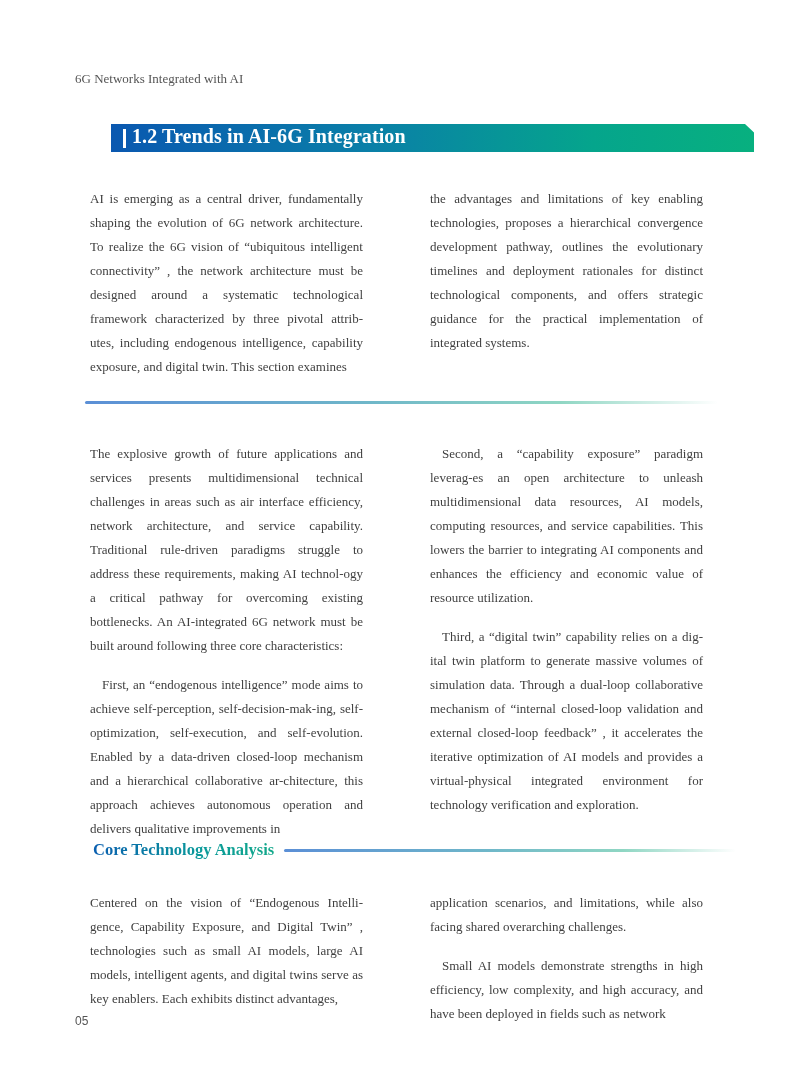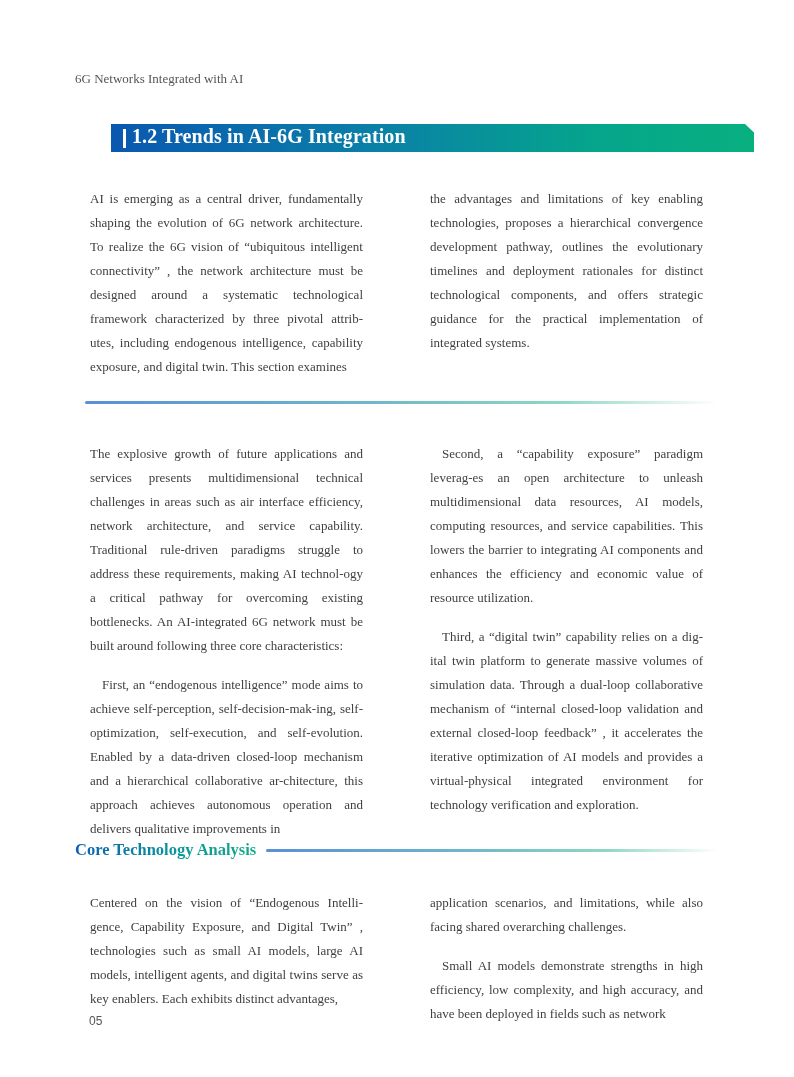--- a/index.html
+++ b/index.html
@@ -20,21 +20,21 @@
   .col-left { left: 75px; }
   .col-right { left: 415px; }
   .section-heading { position: absolute; left: 75px; height: 24px; display: flex; align-items: center; width: 643px; }
   .section-heading .heading-text { font-family: "Liberation Serif", serif; font-weight: bold; font-size: 16.5px;
         background: linear-gradient(90deg, #0b5fb0 0%, #0a9a9a 60%, #12a88a 100%);
         -webkit-background-clip: text; background-clip: text; color: transparent; white-space: nowrap; }
   .section-heading .heading-rule { flex: 1; height: 3px; margin-left: 10px;
         background: linear-gradient(90deg, #5b8fd6 0%, #6fb7c9 45%, #8fd6c3 75%, rgba(200,240,230,0) 100%);
         border-radius: 2px; }
   .page-number { position: absolute; left: 75px; top: 1014px; font-size: 12px; color: #555;
-                 font-family: "Liberation Sans", sans-serif; margin-left: 14px; }
+                 font-family: "Liberation Sans", sans-serif; }
 </style>
 </head>
 <body>
 
 <div class="running-head">6G Networks Integrated with AI</div>
 
 <div class="title-bar">
   <span class="bar-mark"></span>
   <span class="title-text">1.2 Trends in AI-6G Integration</span>
 </div>
@@ -52,21 +52,21 @@
 
 <div class="col col-left" style="top:427px;">
   <p>The explosive growth of future applications and services presents multidimensional technical challenges in areas such as air interface efficiency, network architecture, and service capability. Traditional rule-driven paradigms struggle to address these requirements, making AI technol-ogy a critical pathway for overcoming existing bottlenecks. An AI-integrated 6G network must be built around following three core characteristics:</p>
   <p class="indent">First, an “endogenous intelligence” mode aims to achieve self-perception, self-decision-mak-ing, self-optimization, self-execution, and self-evolution. Enabled by a data-driven closed-loop mechanism and a hierarchical collaborative ar-chitecture, this approach achieves autonomous operation and delivers qualitative improvements in</p>
 </div>
 <div class="col col-right" style="top:427px;">
   <p class="indent">Second, a “capability exposure” paradigm leverag-es an open architecture to unleash multidimensional data resources, AI models, computing resources, and service capabilities. This lowers the barrier to integrating AI components and enhances the efficiency and economic value of resource utilization.</p>
   <p class="indent">Third, a “digital twin” capability relies on a dig-ital twin platform to generate massive volumes of simulation data. Through a dual-loop collaborative mechanism of “internal closed-loop validation and external closed-loop feedback” , it accelerates the iterative optimization of AI models and provides a virtual-physical integrated environment for technology verification and exploration.</p>
 </div>
 
-<div class="section-heading" style="top:838px;">
+<div class="section-heading" style="top:838px;margin-left:18px;">
   <span class="heading-text">Core Technology Analysis</span>
   <span class="heading-rule"></span>
 </div>
 
 <div class="col col-left" style="top:876px;">
   <p>Centered on the vision of “Endogenous Intelli-gence, Capability Exposure, and Digital Twin” , technologies such as small AI models, large AI models, intelligent agents, and digital twins serve as key enablers. Each exhibits distinct advantages,</p>
 </div>
 <div class="col col-right" style="top:876px;">
   <p>application scenarios, and limitations, while also facing shared overarching challenges.</p>
   <p class="indent">Small AI models demonstrate strengths in high efficiency, low complexity, and high accuracy, and have been deployed in fields such as network</p>

